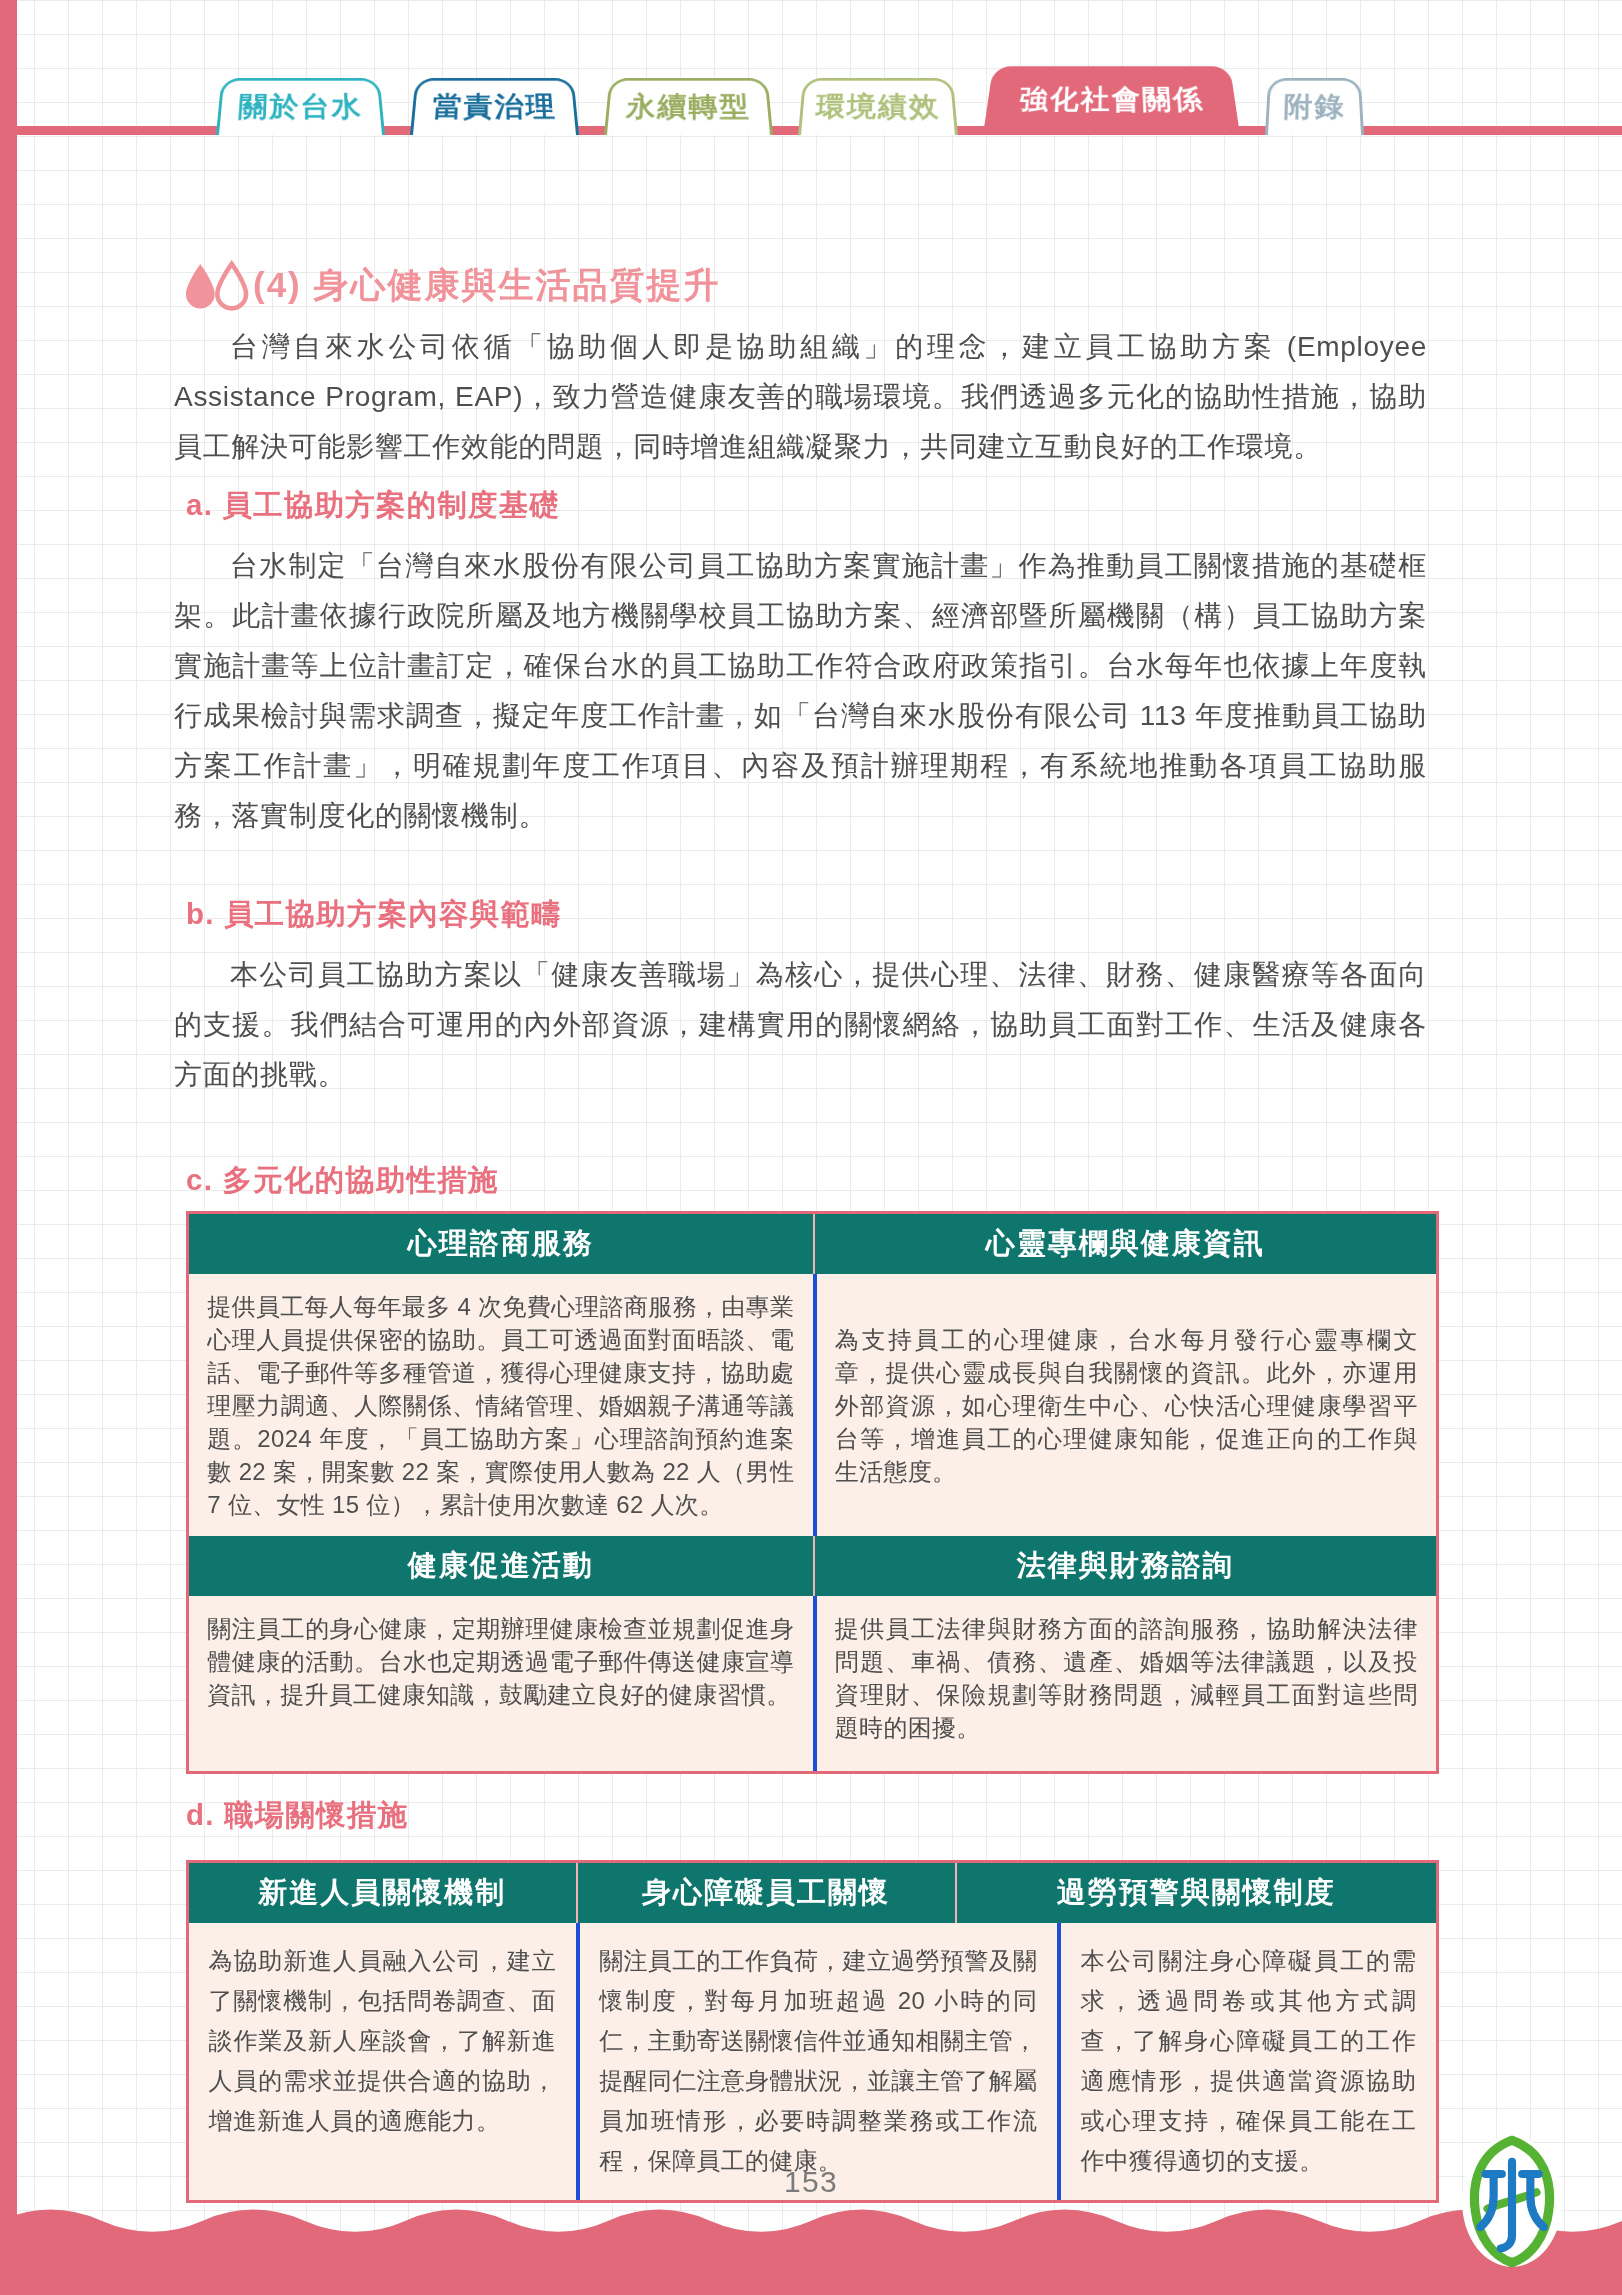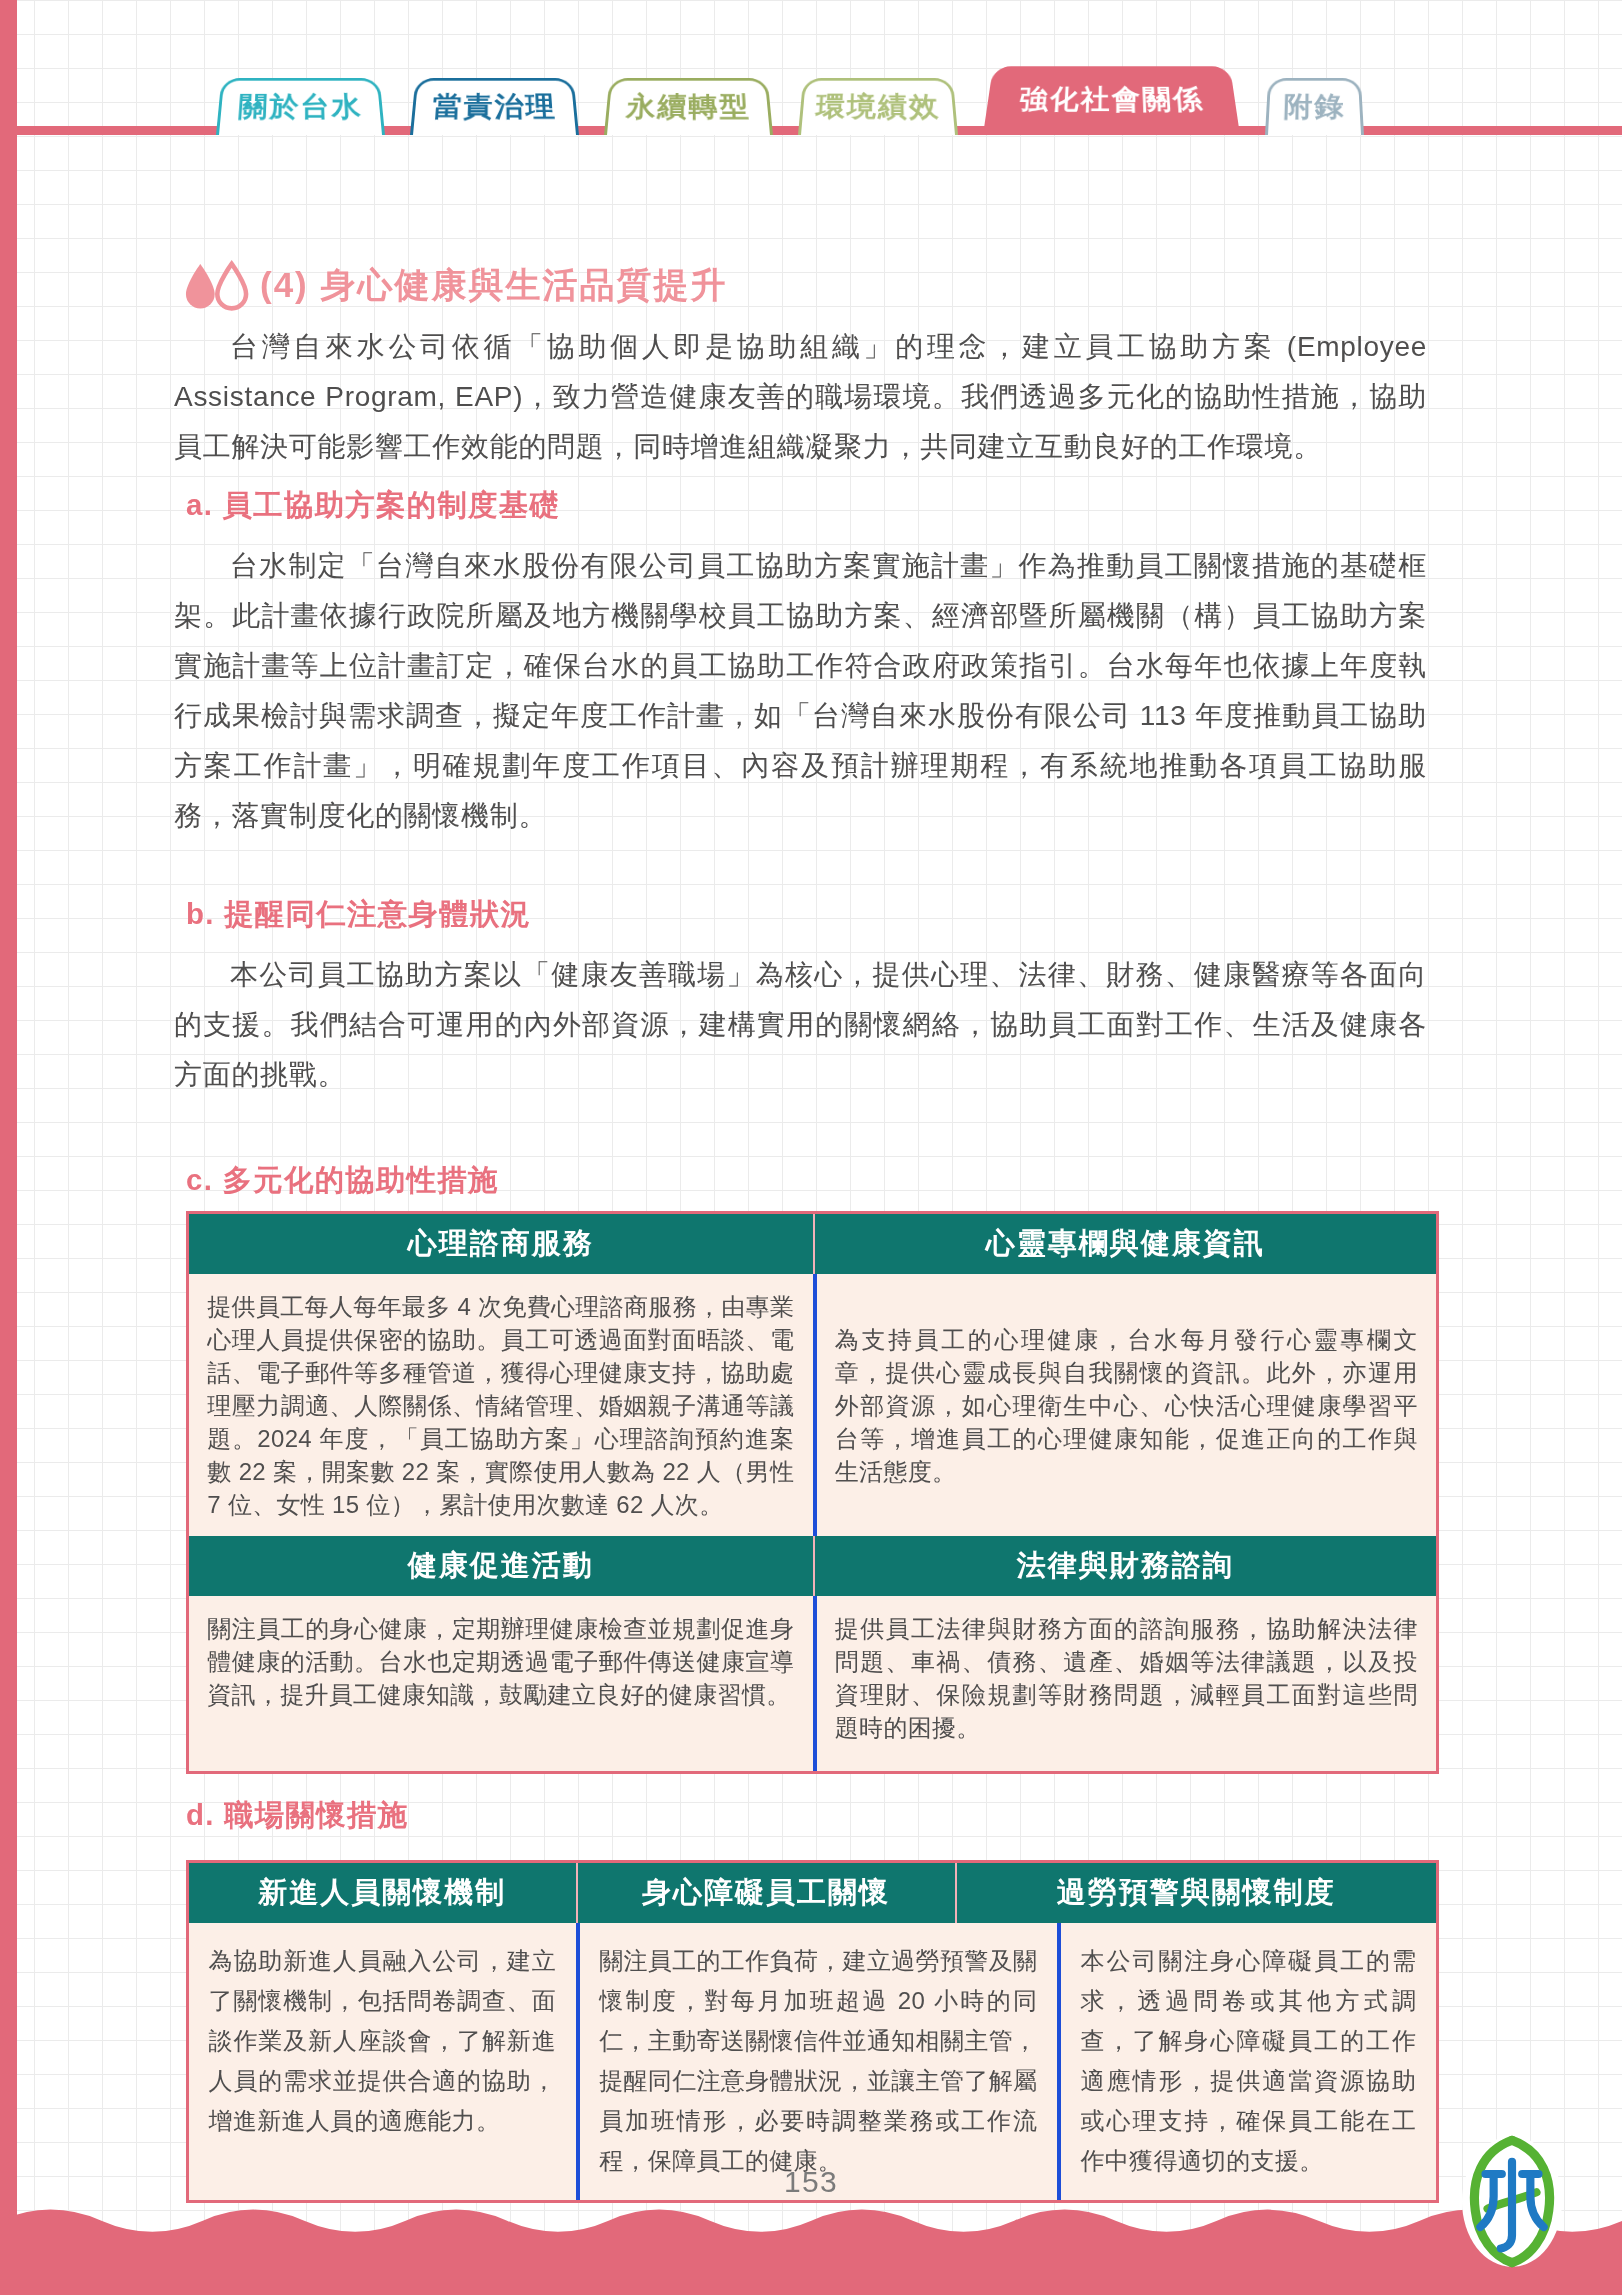--- a/index.html
+++ b/index.html
@@ -28,21 +28,21 @@
   .tab span{font-size:30px;font-weight:bold;letter-spacing:2px;}
   .tab.active{border:none;height:76px;}
   .tab.active span{color:#ffffff;}
   .tab:nth-child(1){width:169px;}
   .tab:nth-child(2){width:169px;}
   .tab:nth-child(3){width:169px;}
   .tab:nth-child(4){width:160px;}
   .tab:nth-child(5){width:257px;}
   .tab:nth-child(6){width:99px;}
   
-  .title-row{position:absolute;left:182px;top:260px;display:flex;align-items:center;gap:10px;}
+  .title-row{position:absolute;left:182px;top:260px;display:flex;align-items:center;gap:3px;}
   .title-row h1{margin:0;font-size:35px;letter-spacing:2px;color:#f0939b;font-weight:bold;}
   
   .para{position:absolute;left:174px;width:1253px;font-size:28px;line-height:50px;
         text-align:justify;letter-spacing:0.7px;margin:0;}
   .para.indent{text-indent:2em;}
   .sec-head{position:absolute;left:186px;margin:0;font-size:29.4px;font-weight:bold;
             color:#e9717f;letter-spacing:1.3px;}
   
   .ctable{position:absolute;left:186px;width:1253px;box-sizing:border-box;
           border:3.3px solid #e2697a;background:#fcefe7;z-index:1;}
@@ -102,21 +102,21 @@
       <path d="M76 6 C76 6 54 36 54 52 a22 22 0 0 0 44 0 C98 36 76 6 76 6 Z" fill="none" stroke="#f0939b" stroke-width="7"></path>
     </svg>
     <h1>(4) 身心健康與生活品質提升</h1>
   </div>
 
   <p class="para indent" style="top:322px;">台灣自來水公司依循「協助個人即是協助組織」的理念，建立員工協助方案 (Employee Assistance Program, EAP)，致力營造健康友善的職場環境。我們透過多元化的協助性措施，協助員工解決可能影響工作效能的問題，同時增進組織凝聚力，共同建立互動良好的工作環境。</p>
 
   <h2 class="sec-head" style="top:486px;">a. 員工協助方案的制度基礎</h2>
   <p class="para indent" style="top:541px;">台水制定「台灣自來水股份有限公司員工協助方案實施計畫」作為推動員工關懷措施的基礎框架。此計畫依據行政院所屬及地方機關學校員工協助方案、經濟部暨所屬機關（構）員工協助方案實施計畫等上位計畫訂定，確保台水的員工協助工作符合政府政策指引。台水每年也依據上年度執行成果檢討與需求調查，擬定年度工作計畫，如「台灣自來水股份有限公司 113 年度推動員工協助方案工作計畫」，明確規劃年度工作項目、內容及預計辦理期程，有系統地推動各項員工協助服務，落實制度化的關懷機制。</p>
 
-  <h2 class="sec-head" style="top:895px;">b. 提醒同仁注意身體狀況</h2>
+  <h2 class="sec-head" style="top:895px;">b. 員工協助方案內容與範疇</h2>
   <p class="para indent" style="top:950px;">本公司員工協助方案以「健康友善職場」為核心，提供心理、法律、財務、健康醫療等各面向的支援。我們結合可運用的內外部資源，建構實用的關懷網絡，協助員工面對工作、生活及健康各方面的挑戰。</p>
 
   <h2 class="sec-head" style="top:1161px;">c. 多元化的協助性措施</h2>
   <div class="ctable" style="top:1211px;">
     <div class="trow">
       <div class="th c-col">心理諮商服務</div>
       <div class="th c-col">心靈專欄與健康資訊</div>
     </div>
     <div class="trow" style="min-height:254px;">
       <div class="td c-col">

